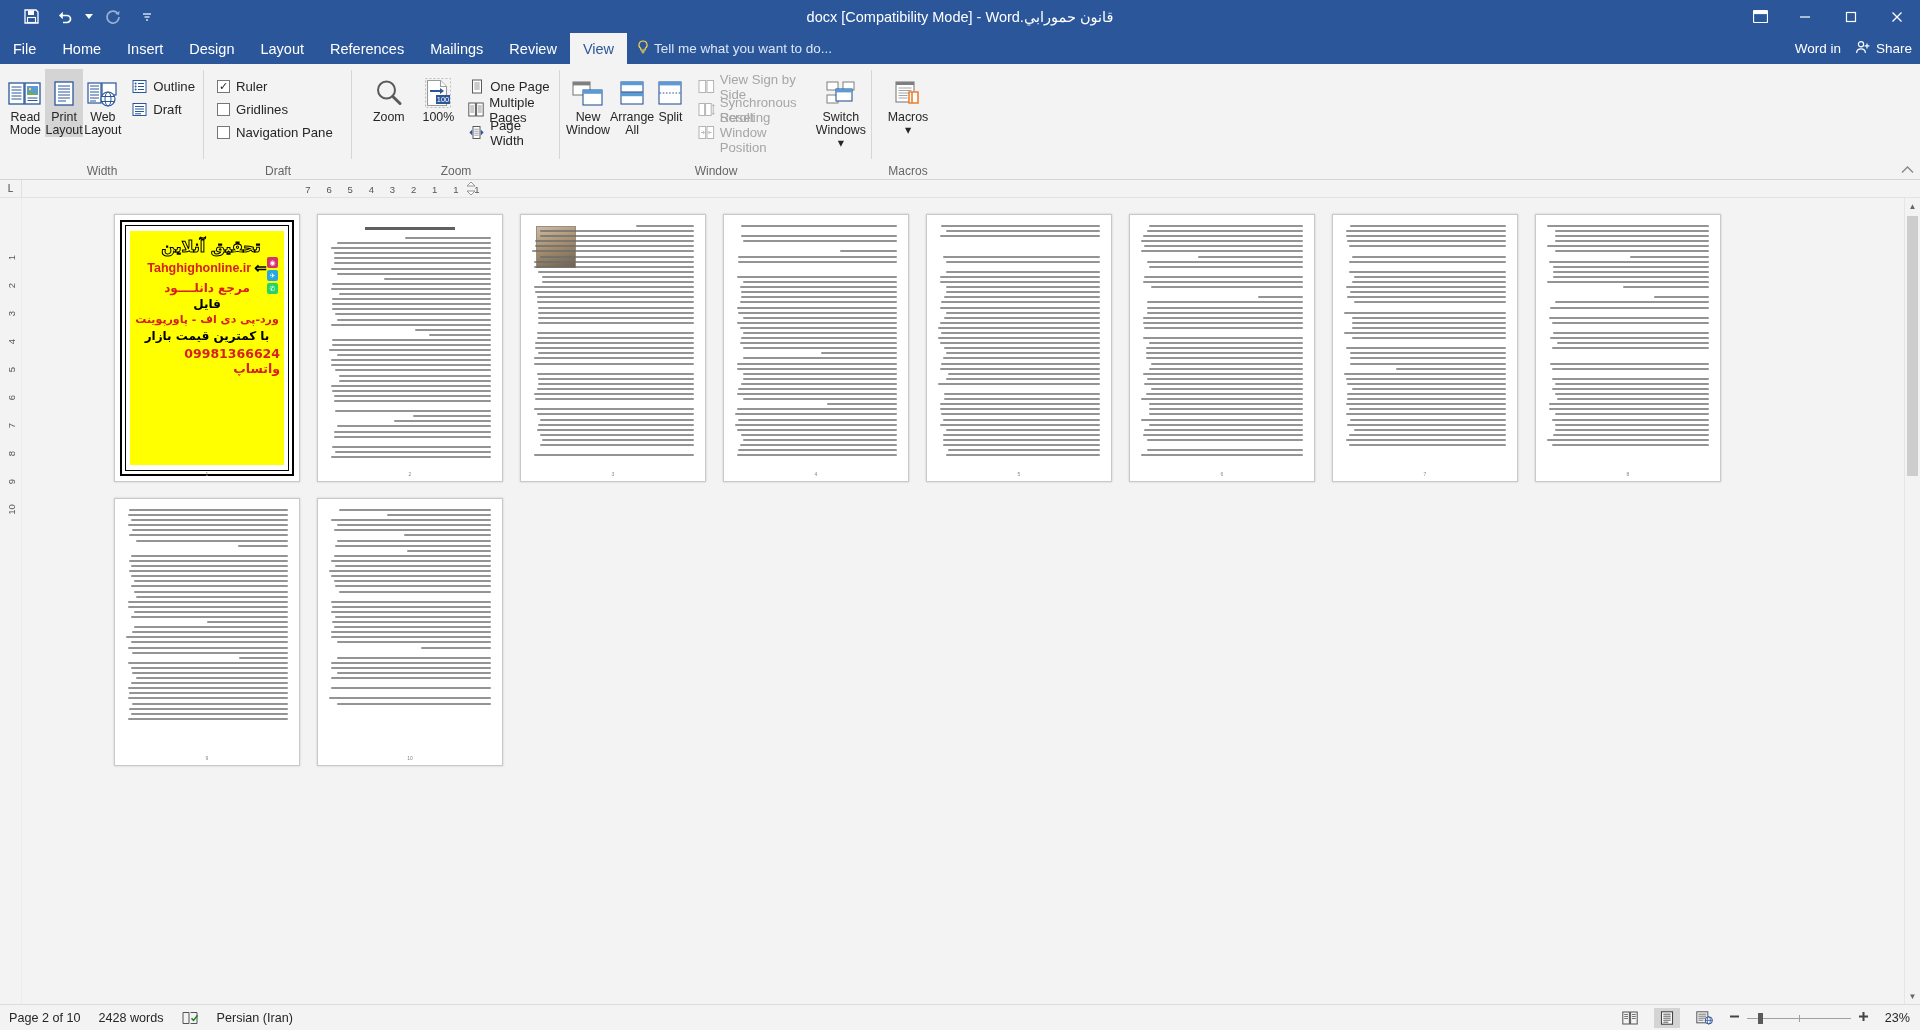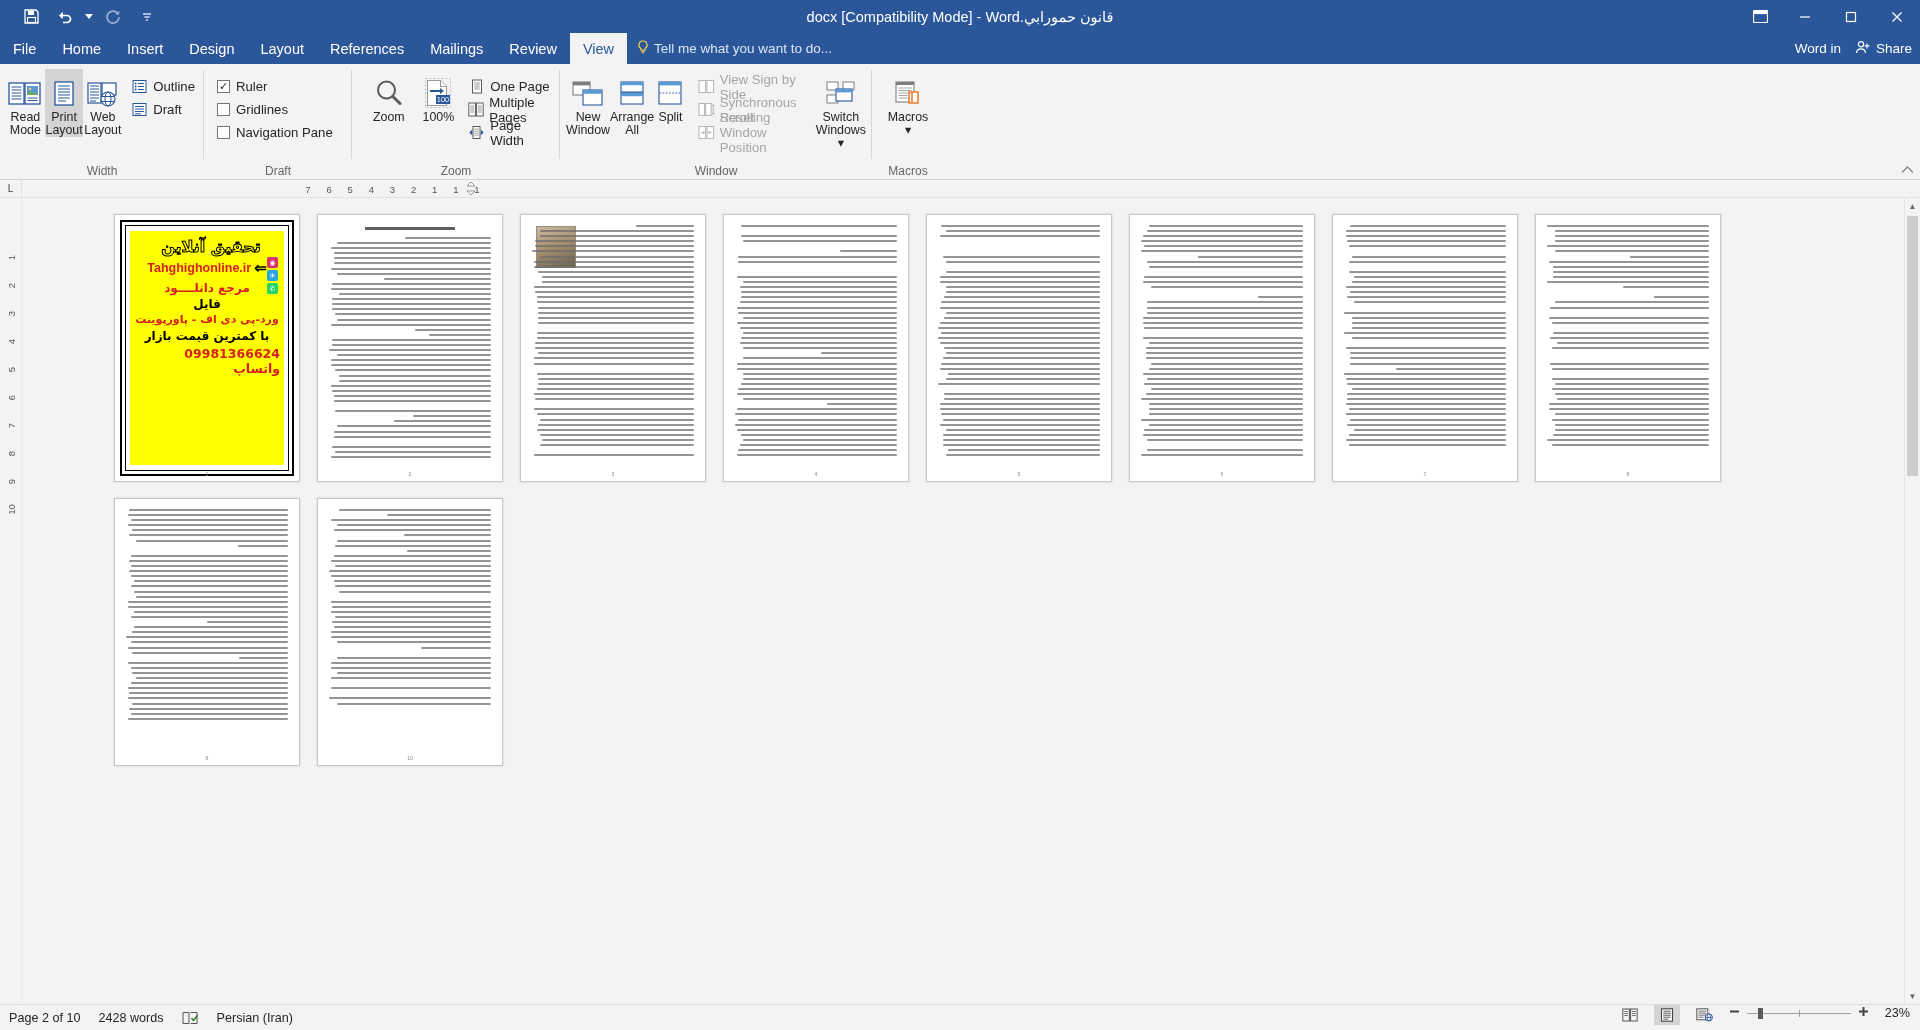--- a/index.html
+++ b/index.html
@@ -225,21 +225,21 @@
   }
   .vscroll .thumb { position:absolute; left:2px; right:2px; top:18px; height:260px; background:#cdcdcd; }
 
   
   .statusbar {
     height:26px; background:#f3f3f3; border-top:1px solid #dcdcdc;
     display:flex; align-items:center; position:relative;
     font-size:12.6px; color:#262626;
   }
   .st-left { display:flex; align-items:center; gap:18px; padding-left:9px; }
-  .st-right { position:absolute; right:10px; top:0; height:26px; display:flex; align-items:flex-start; gap:11px; }
+  .st-right { position:absolute; right:10px; top:0; height:26px; display:flex; align-items:center; gap:11px; }
   .viewbtn { width:26px;height:20px;display:flex;align-items:center;justify-content:center; }
   .viewbtn.sel { background:#d4d4d4; }
   .slider { display:flex; align-items:center; gap:6px; }
   .track { width:104px; height:1px; background:#a0a0a0; position:relative; }
   .track .mid { position:absolute; left:50%; top:-3px; width:1px;height:7px;background:#a0a0a0; }
   .track .knob { position:absolute; left:11px; top:-5px; width:5px;height:11px;background:#5a5a5a; }
   .zoomval { width:34px; text-align:right; }
   .spellicon { display:flex; align-items:center; }
 
   .collapse-ribbon { position:absolute; right:6px; bottom:3px; font-size:11px; color:#888; }

